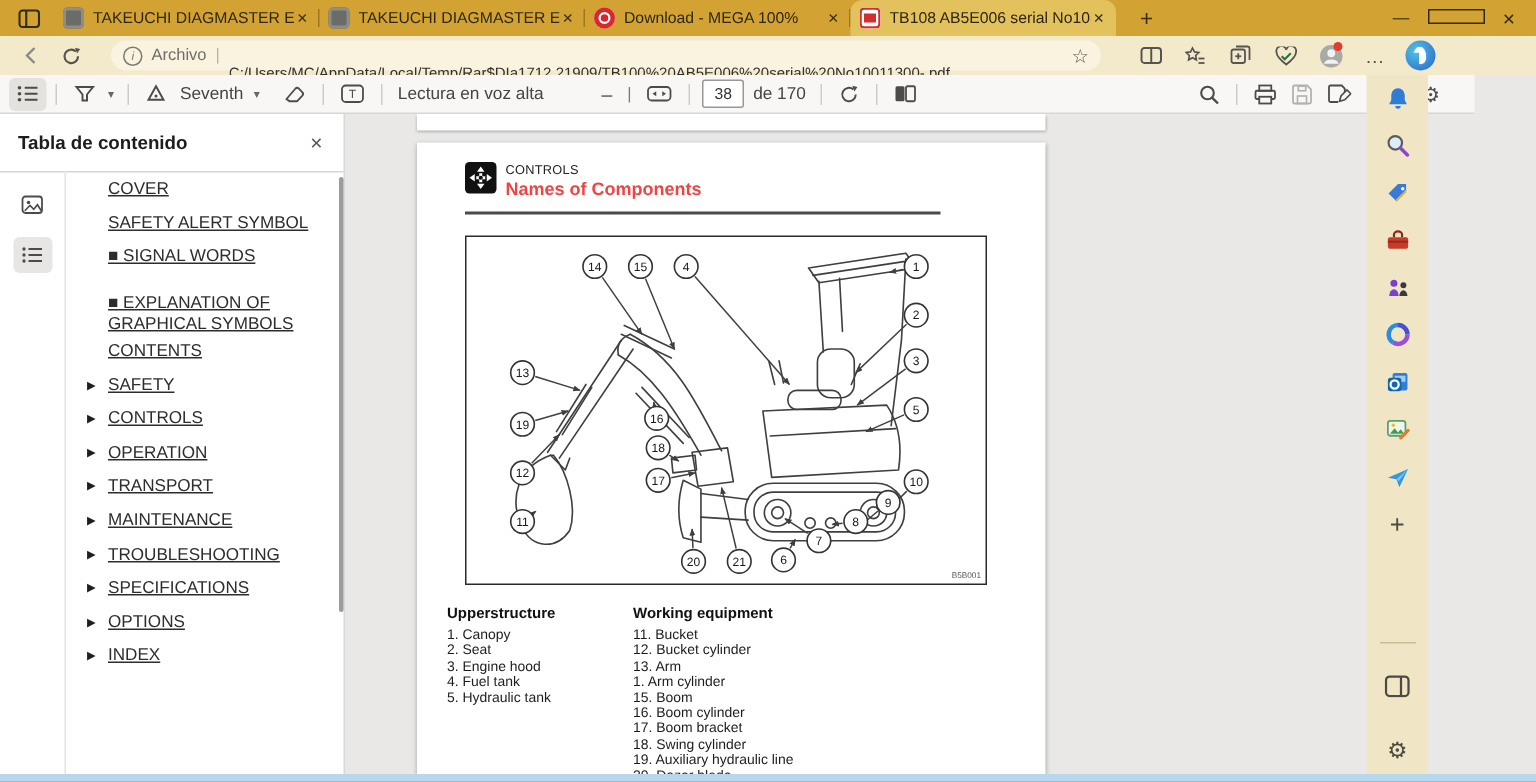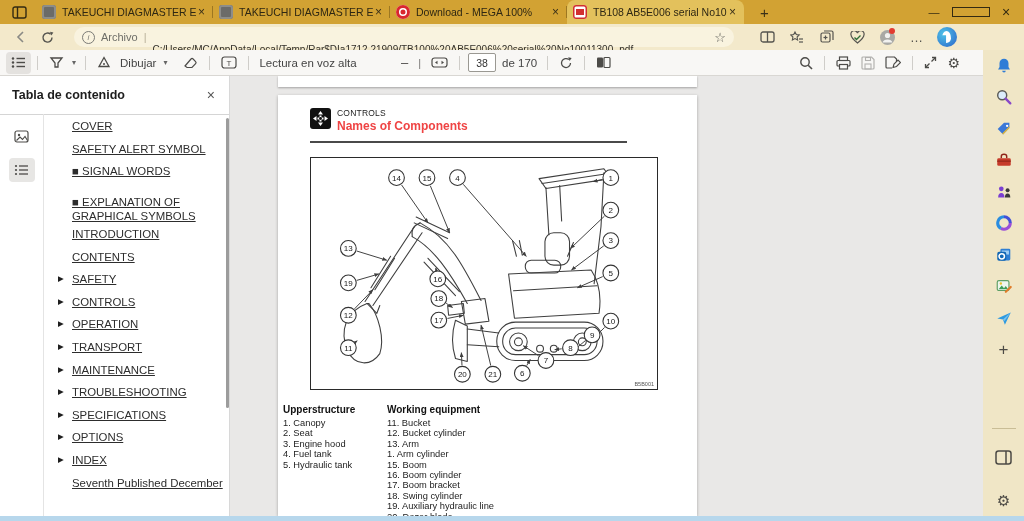--- a/index.html
+++ b/index.html
@@ -51,21 +51,21 @@
   .tic.active{background:#e4e2df;border-radius:4px;margin-left:6px;}
   .tsep{width:1px;height:14px;background:#cfcdc9;margin:0 6px;}
   .tlabel{font-size:11.5px;color:#444;padding:0 4px;white-space:nowrap;}
   .chev{font-size:8px;color:#666;padding:0 3px;}
   #zoomgroup{position:absolute;left:396px;display:flex;align-items:center;height:26px;}
   #pagebox{width:26px;height:17px;border:1px solid #9a9892;background:#fff;border-radius:2px;
            font-size:10.5px;color:#333;display:flex;align-items:center;justify-content:center;margin:0 2px;}
   #rightgroup{position:absolute;right:18px;display:flex;align-items:center;height:26px;}
   .disabled{opacity:.4;}
   
-  #main{position:absolute;left:0;top:76px;width:1024px;height:440px;}
+  #main{position:absolute;left:0;top:76px;width:952px;height:440px;}
   
   #tocpanel{position:absolute;left:0;top:0;width:230px;height:440px;background:#fff;border-right:1px solid #d8d8d8;box-sizing:border-box;}
   #tochead{height:38px;display:flex;align-items:center;border-bottom:1px solid #d5d5d5;}
   #toctitle{font-size:12.5px;font-weight:bold;color:#1d1d1d;margin-left:12px;flex:1;}
   #tocclose{font-size:14px;color:#555;margin-right:14px;}
   #tocrail{position:absolute;left:0;top:38px;width:44px;bottom:0;border-right:1px solid #e4e4e4;box-sizing:border-box;
            display:flex;flex-direction:column;align-items:center;padding-top:10px;gap:10px;}
   .railic{width:26px;height:24px;display:flex;align-items:center;justify-content:center;color:#4c4b48;border-radius:4px;}
   .railic.active{background:#e7e6e4;}
   #tocitems{position:absolute;left:58px;top:39px;width:166px;}
@@ -79,21 +79,21 @@
   #prevpage{position:absolute;left:48px;top:0;width:419px;height:11px;background:#fff;box-shadow:0 1px 2px rgba(0,0,0,.3);}
   #page{position:absolute;left:48px;top:19px;width:419px;height:421px;background:#fff;box-shadow:0 1px 3px rgba(0,0,0,.3);}
   .page-head{position:absolute;left:32px;top:13px;display:flex;align-items:flex-start;}
   .controls-glyph{width:21px;height:21px;background:#111;border-radius:3px;margin-right:6px;display:flex;align-items:center;justify-content:center;}
   .sec{font-size:8.5px;color:#222;letter-spacing:.2px;}
   .ttl2{font-size:12px;font-weight:bold;color:#ef4444;margin-top:1px;}
   .rule{position:absolute;left:32px;top:46px;width:317px;height:2px;background:#4a4a4a;}
   #figure{position:absolute;left:32px;top:62px;width:348px;height:233px;border:1px solid #2a2a2a;background:#fff;box-sizing:border-box;}
   #figure svg{position:absolute;left:0;top:0;}
   .figcode{position:absolute;right:3px;bottom:2px;font-size:5.5px;color:#555;}
-  #partcols{position:absolute;left:5px;top:309px;display:flex;}
+  #partcols{position:absolute;left:20px;top:309px;display:flex;gap:20px;}
   .pcol{margin-right:0;}
   .pcol .head{font-size:10px;font-weight:bold;color:#111;margin-bottom:3px;}
   .pcol .pitem{font-size:9.3px;color:#1c1c1c;line-height:10.4px;}
   .pcol1{width:104px;}
   .pcol2{width:100px;}
   .pcol3{width:130px;}
   
   #sidebar{position:absolute;left:-41px;top:0;width:41px;height:466px;background:#f0e6c6;
            display:flex;flex-direction:column;align-items:center;padding-top:6px;box-sizing:border-box;gap:12.5px;}
   #sidebar{left:auto;right:0;top:-26px;height:466px;}
@@ -226,21 +226,21 @@
         </svg>
     </div>
     <span class="chev">▾</span>
     <div class="tsep"></div>
     <div class="tic">
       <svg width="14" height="13" viewBox="0 0 14 13">
           <path d="M7,1.5 L12,10.5 H2 Z" fill="none" stroke="#4c4b48" stroke-width="1.3"></path>
           <circle cx="7" cy="8" r="1" fill="#4c4b48"></circle>
         </svg>
     </div>
-    <span class="tlabel">Dibujar</span>
+    <span class="tlabel">Seventh</span>
     <span class="chev">▾</span>
     <div class="tic" style="margin-left:8px;">
       <svg width="15" height="13" viewBox="0 0 15 13">
           <path d="M2,10 L8,3 a1.5,1.5 0 0 1 2.1,0 l2.5,2.6 a1.5,1.5 0 0 1 0,2.1 L9,11.5 H4 Z" fill="none" stroke="#4c4b48" stroke-width="1.2"></path>
         </svg>
     </div>
     <div class="tsep"></div>
     <div class="tic">
       <svg width="16" height="13" viewBox="0 0 16 13">
           <rect x="1" y="1" width="14" height="11" rx="2.5" fill="none" stroke="#4c4b48" stroke-width="1.2"></rect>
@@ -354,23 +354,20 @@
           <div class="toc-item">
             <span>SAFETY ALERT SYMBOL</span>
           </div>
           <div class="toc-item">
             <span>■ SIGNAL WORDS</span>
           </div>
           <div class="toc-item twoline">
             <span>■ EXPLANATION OF GRAPHICAL SYMBOLS</span>
           </div>
           <div class="toc-item">
-            <span>INTRODUCTION</span>
-          </div>
-          <div class="toc-item">
             <span>CONTENTS</span>
           </div>
           <div class="toc-item">
             <span class="tri">▶</span>
             <span>SAFETY</span>
           </div>
           <div class="toc-item">
             <span class="tri">▶</span>
             <span>CONTROLS</span>
           </div>
@@ -394,23 +391,20 @@
             <span class="tri">▶</span>
             <span>SPECIFICATIONS</span>
           </div>
           <div class="toc-item">
             <span class="tri">▶</span>
             <span>OPTIONS</span>
           </div>
           <div class="toc-item">
             <span class="tri">▶</span>
             <span>INDEX</span>
-          </div>
-          <div class="toc-item">
-            <span>Seventh Published December</span>
           </div>
         </div>
       <div id="tocscroll"></div>
     </div>
 
     <div id="viewer">
       <div id="prevpage"></div>
       <div id="page">
         <div class="page-head">
           <div class="controls-glyph">

